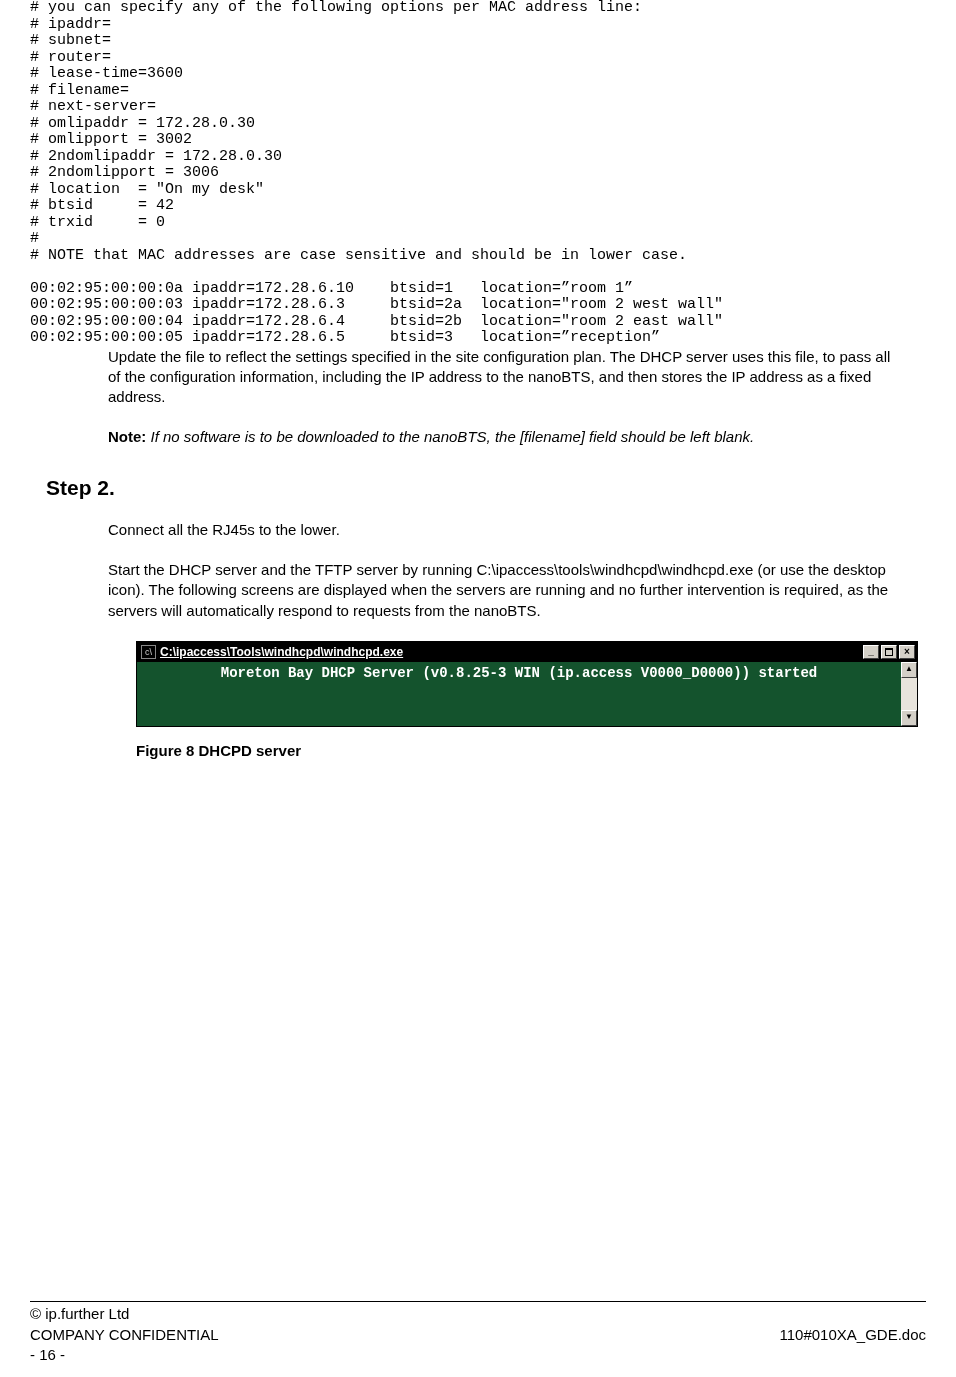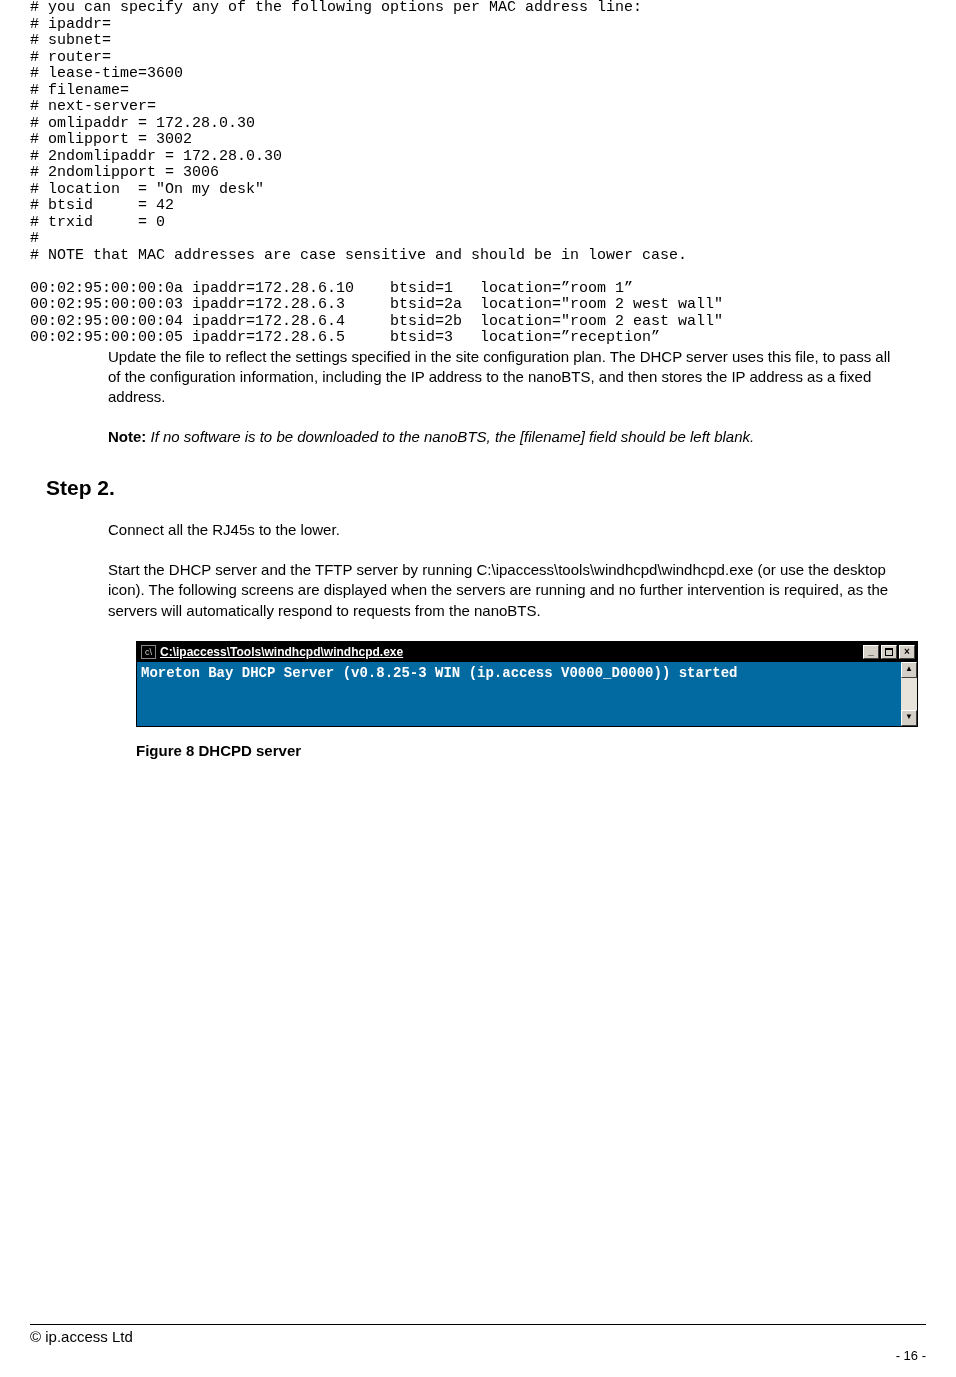--- a/index.html
+++ b/index.html
@@ -77,22 +77,23 @@
       margin-left: 2px;
       color: #000;
     }
     .tb-btn.min { align-items: flex-end; font-weight: bold; }
     .tb-btn.max span {
       width: 8px; height: 8px; border: 1px solid #000; border-top: 2px solid #000;
     }
     .tb-btn.close { margin-right: 2px; font-weight: bold; }
     .console-area {
       display: flex;
-      background: #0369a1;
+      background: #14532d;
       height: 64px;
+      text-align: center;
     }
     .console-text {
       flex: 1;
       font-family: "Courier New", Courier, monospace;
       color: #fff;
       font-size: 14px;
       font-weight: bold;
       padding: 2px 4px;
       white-space: pre;
     }
@@ -125,21 +126,21 @@
     .footer-rule {
       border: none;
       border-top: 1.2px solid #000;
       margin-bottom: 2px;
     }
     .footer-row {
       display: flex;
       justify-content: space-between;
       font-size: 15px;
     }
-    .footer-page { text-align: right; font-size: 13px; }
+    .footer-page { text-align: left; font-size: 15px; }
   </style>
 </head>
 <body>
 
 <pre class="code-block"># you can specify any of the following options per MAC address line:
 # ipaddr=
 # subnet=
 # router=
 # lease-time=3600
 # filename=
@@ -195,17 +196,21 @@
       <div class="sb-btn">▼</div>
     </div>
   </div>
 </div>
 
 <p class="figure-caption">Figure 8 DHCPD server</p>
 
 <div class="footer">
   <hr class="footer-rule">
   <div class="footer-row">
-    <span>© ip.access Ltd</span>
+    <span>© ip.further Ltd</span>
     <span></span>
   </div>
+  <div class="footer-row">
+    <span>COMPANY CONFIDENTIAL</span>
+    <span>110#010XA_GDE.doc</span>
+  </div>
   <div class="footer-page">- 16 -</div>
 </div>
 
 </body></html>

